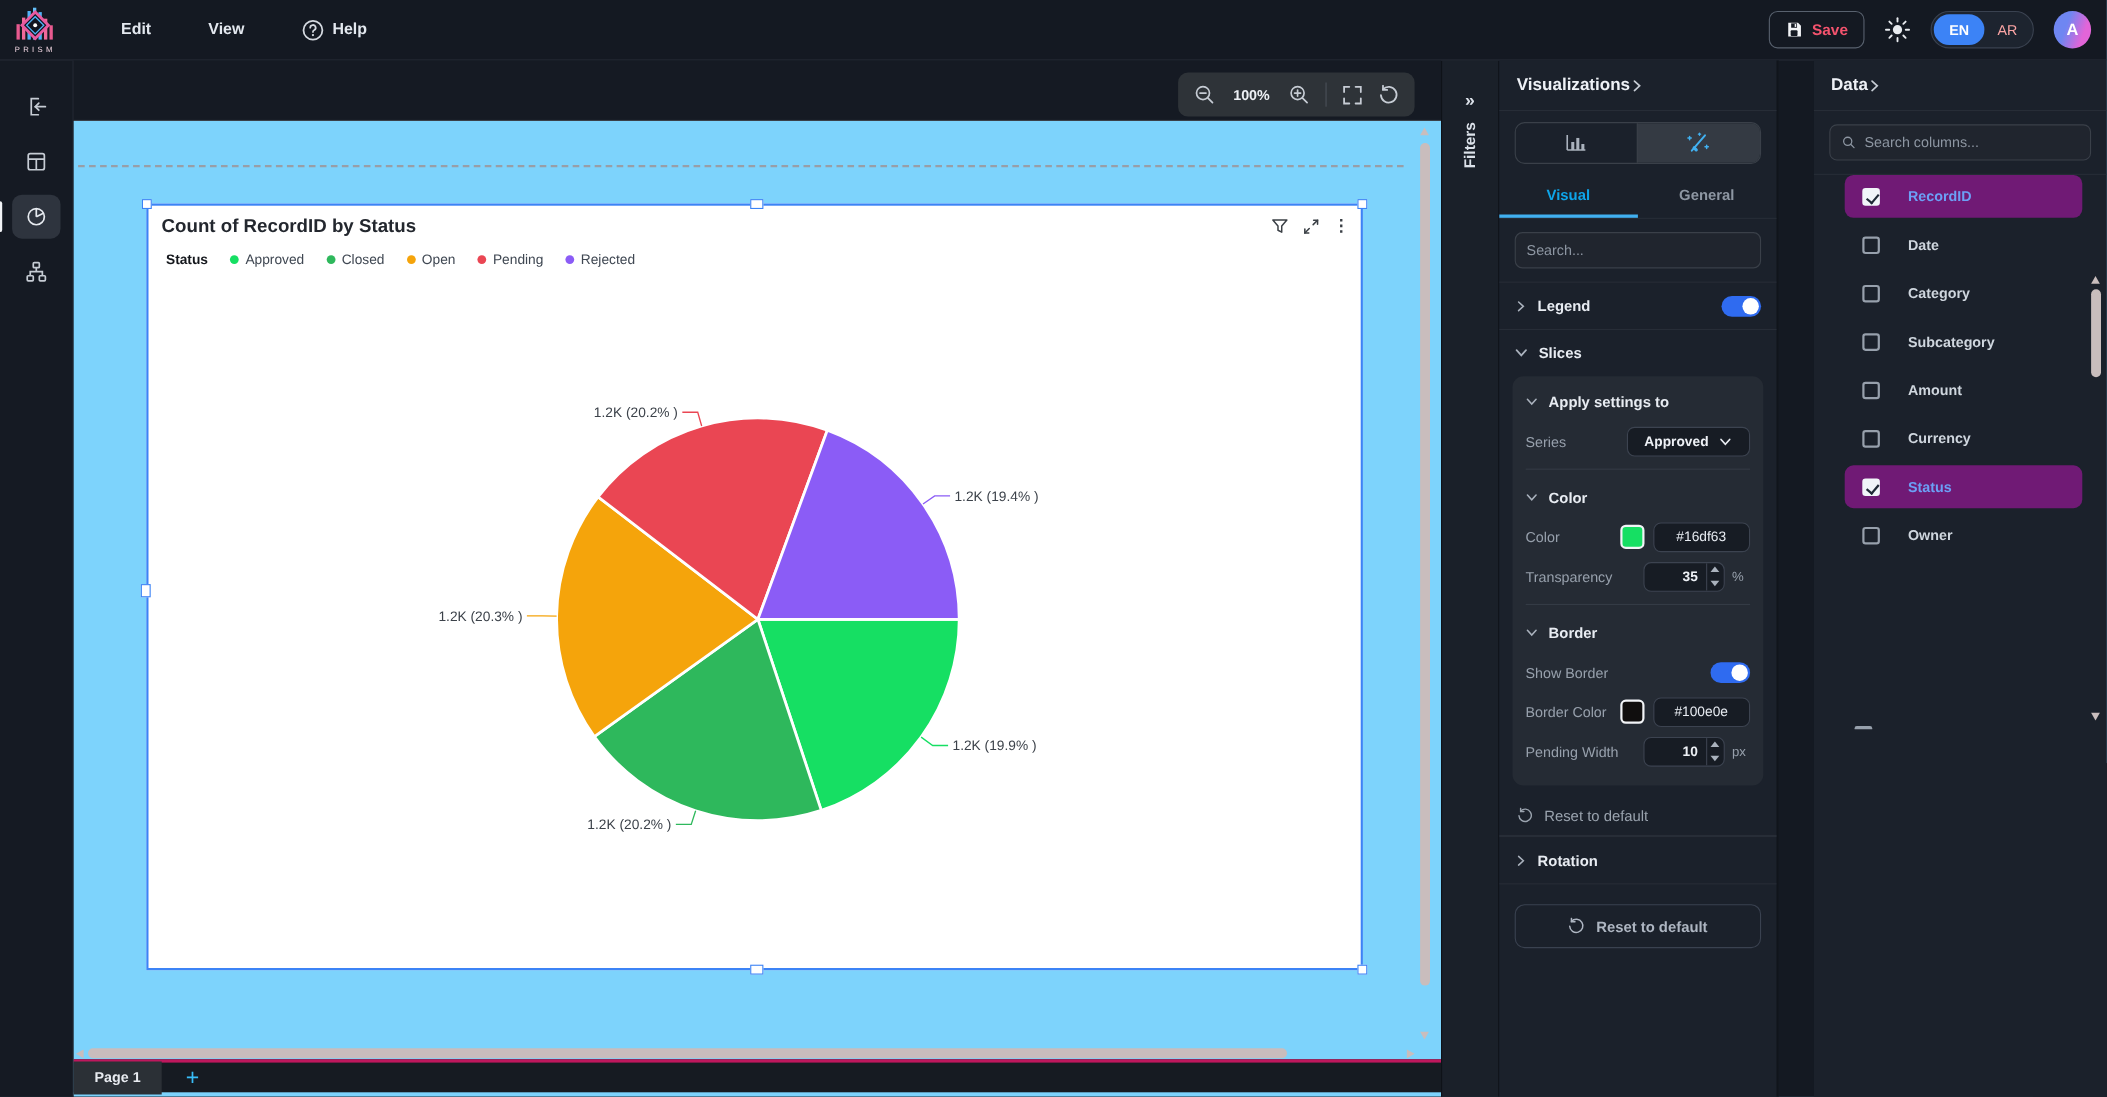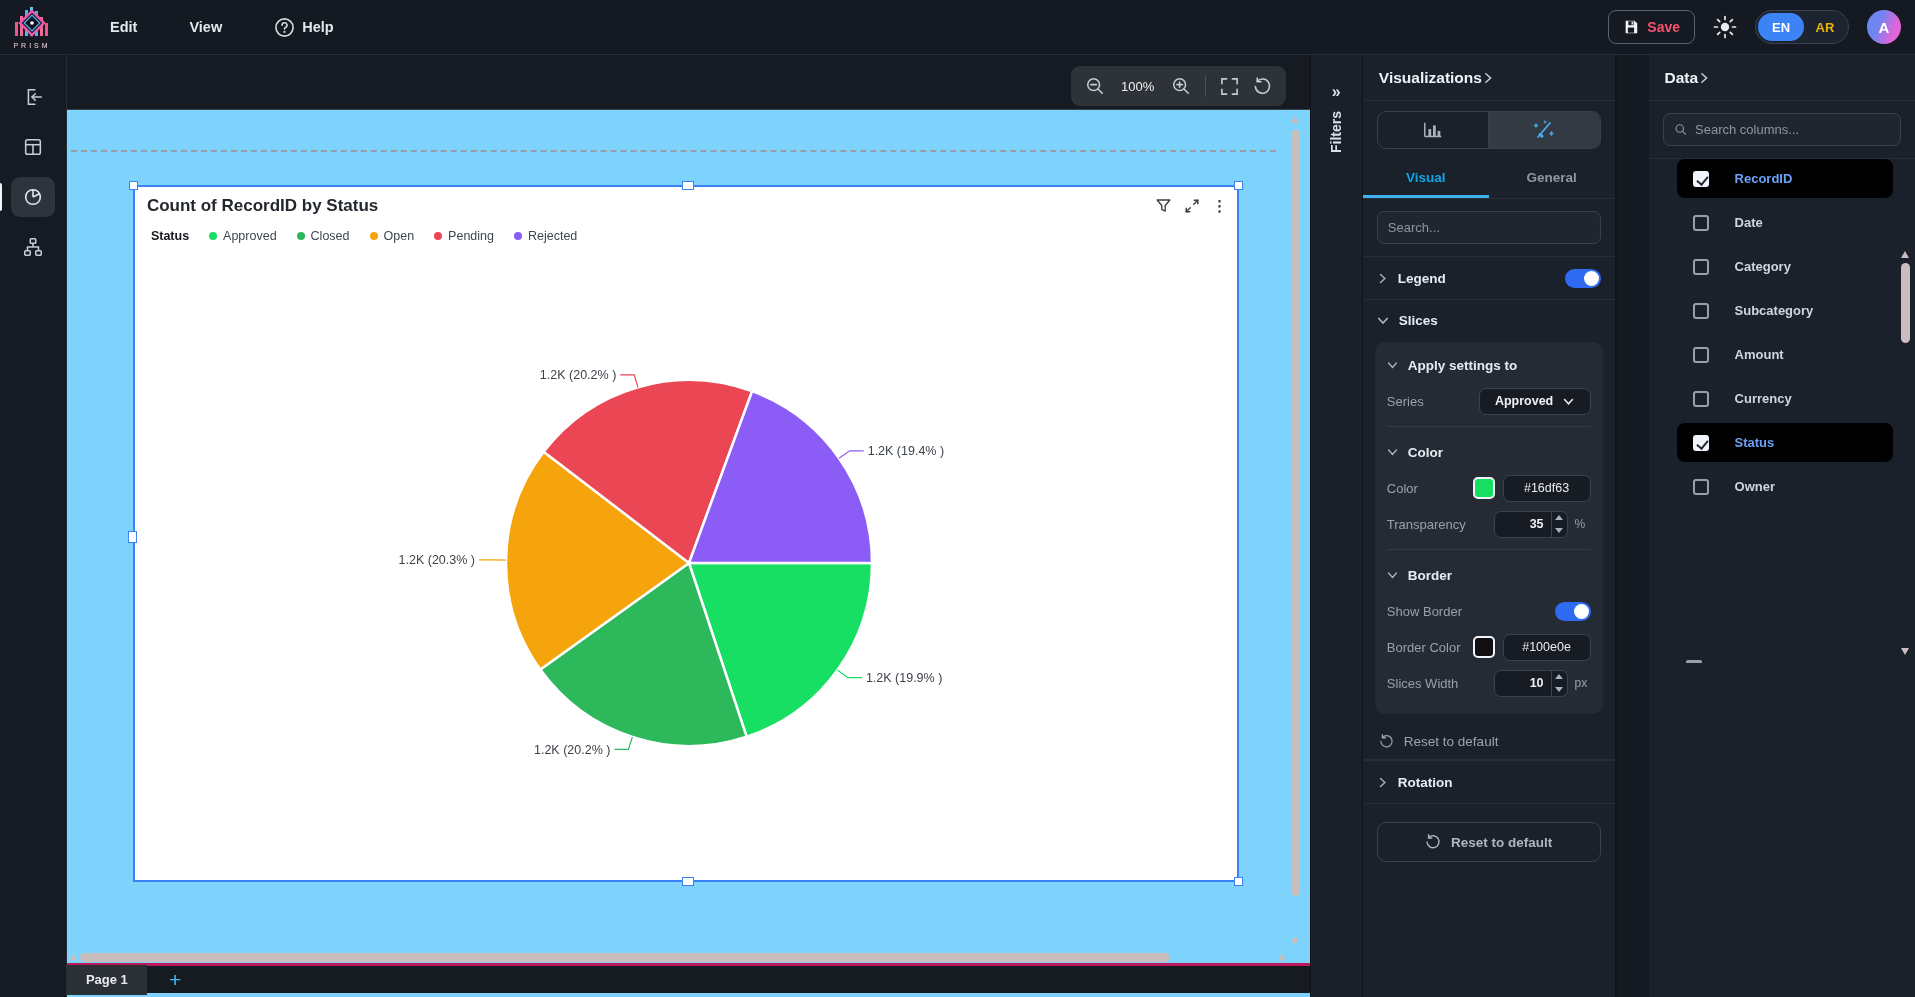--- a/index.html
+++ b/index.html
@@ -13,40 +13,40 @@
   #logo .logo-txt { font-size:7px; letter-spacing:3px; color:#f3d9e4; margin-top:-2px; }
   .menu-item { color:#e3e8ef; font-size:14.5px; font-weight:700; margin-left:52px; cursor:pointer; display:flex; align-items:center; gap:7px; }
   #topbar-right { position:absolute; right:14px; display:flex; align-items:center; gap:18px; }
   #save-btn { display:flex; align-items:center; gap:8px; border:1px solid #58616e; border-radius:8px;
     height:34px; padding:0 14px; cursor:pointer; background:transparent; }
   #save-btn span { color:#f4536e; font-size:14px; font-weight:700; }
   #lang-toggle { display:flex; align-items:center; border:1px solid #3a4250; background:#1d242f;
     border-radius:18px; height:34px; padding:2px; cursor:pointer; }
   #lang-en { background:#3c83f6; color:#fff; font-weight:700; font-size:13px; border-radius:15px;
     height:28px; width:46px; display:flex; align-items:center; justify-content:center; }
-  #lang-ar { color:#eab308; font-weight:700; font-size:13px; width:42px; text-align:center; }
+  #lang-ar { color:#fca5a5; font-weight:400; font-size:13px; width:42px; text-align:center; }
   #avatar { width:34px; height:34px; border-radius:50%; display:flex; align-items:center; justify-content:center;
     background:linear-gradient(110deg,#6f86f2 35%,#e265d8 75%); color:#fff; font-weight:700; font-size:15px; cursor:pointer; }
 
   
   #main { display:flex; height:942px; }
   #rail { width:68px; background:#151a23; border-right:1px solid #272d37; padding-top:22px;
     display:flex; flex-direction:column; align-items:center; gap:10px; }
   .rail-item { width:44px; height:40px; display:flex; align-items:center; justify-content:center;
     border-radius:9px; cursor:pointer; position:relative; }
   .rail-item.active { background:#2e343e; }
   .rail-item.active::before { content:""; position:absolute; left:-13px; top:6px; width:4px; height:28px;
     background:#f1f3f6; border-radius:3px; }
 
   
   #canvas-wrap { width:1264px; position:relative; background:#151a23; }
   #canvas-topstrip { height:55px; border-bottom:1px solid #3a4048; position:relative; }
   #zoom-toolbar { position:absolute; right:24px; top:11px; height:40px; background:#2e3338; border-radius:9px;
     display:flex; align-items:center; padding:0 14px; gap:14px; }
-  #zoom-level { font-size:13px; font-weight:400; color:#eef1f5; min-width:38px; text-align:center; }
+  #zoom-level { font-size:13px; font-weight:700; color:#eef1f5; min-width:38px; text-align:center; }
   .tb-divider { width:1px; height:22px; background:#4a5058; }
   .tb-btn { display:flex; align-items:center; justify-content:center; cursor:pointer; }
 
   #canvas-body { position:absolute; top:55px; left:0; right:0; bottom:0; background:#7dd3fc; }
   #page-dashed { position:absolute; left:4px; right:34px; top:40px; border-top:2px dashed #989ea7; }
 
   
   #widget { position:absolute; left:66px; top:75px; width:1106px; height:697px; background:#ffffff;
     border:2px solid #3c83f6; }
   .handle { position:absolute; width:12px; height:9px; background:#fff; border:1.5px solid #3c83f6; }
@@ -137,21 +137,21 @@
   .reset-link { display:flex; align-items:center; gap:10px; padding:10px 16px; color:#9aa3ae; font-size:13.5px; cursor:pointer; }
   #reset-btn { margin:18px 14px; height:40px; border:1px solid #3a4250; border-radius:9px; display:flex;
     align-items:center; justify-content:center; gap:10px; color:#aeb6c2; font-size:13.5px; font-weight:700; cursor:pointer; }
 
   
   .tree-row { display:flex; align-items:center; gap:8px; padding:10px 12px 8px 12px; cursor:pointer; }
   .tree-name { font-size:13px; font-weight:700; color:#dfe5ec; white-space:nowrap; overflow:hidden; max-width:150px; }
   .cols-badge { margin-left:auto; width:40px; font-size:11.5px; color:#8d96a2; text-align:left; line-height:1.35; }
   .col-row { margin:0 22px 5px 28px; height:39px; border-radius:8px; display:flex; align-items:center; gap:26px;
     padding:0 16px; cursor:pointer; }
-  .col-row.checked { background:#000000; }
+  .col-row.checked { background:#701a75; }
   .col-row .col-name { font-size:13px; font-weight:700; color:#cfd6de; }
   .col-row.checked .col-name { color:#6ca0f6; }
   .chk { width:16px; height:16px; border-radius:3px; border:2px solid #97a0ac; position:relative; flex:none; }
   .chk.on { background:#f1f5f9; border-color:#f1f5f9; }
   .chk.on::after { content:""; position:absolute; left:4px; top:1px; width:5px; height:9px;
     border:solid #1e2936; border-width:0 2.5px 2.5px 0; transform:rotate(40deg); }
   #data-vscroll { position:absolute; right:5px; top:196px; width:9px; height:404px; }
   #data-partial { position:absolute; left:44px; bottom:0; width:16px; height:3px; background:#97a0ac; border-radius:2px 2px 0 0; }
 
   svg.icon { display:block; }
@@ -506,21 +506,21 @@
         <span class="field-label">Show Border</span>
         <span class="spacer"></span>
         <span class="toggle"></span>
       </div>
       <div class="field-row">
         <span class="field-label">Border Color</span>
         <span class="swatch" style="background: rgb(16, 14, 14);"></span>
         <input class="hex-input" value="#100e0e" style="">
       </div>
       <div class="field-row">
-        <span class="field-label">Slices Width</span>
+        <span class="field-label">Pending Width</span>
         <div class="num-wrap">
           <div class="num-input">
             <div class="num-val">10</div>
             <div class="spin">
               <div>
                   <span class="tri-up"></span>
                 </div>
               <div>
                   <span class="tri-dn"></span>
                 </div>

